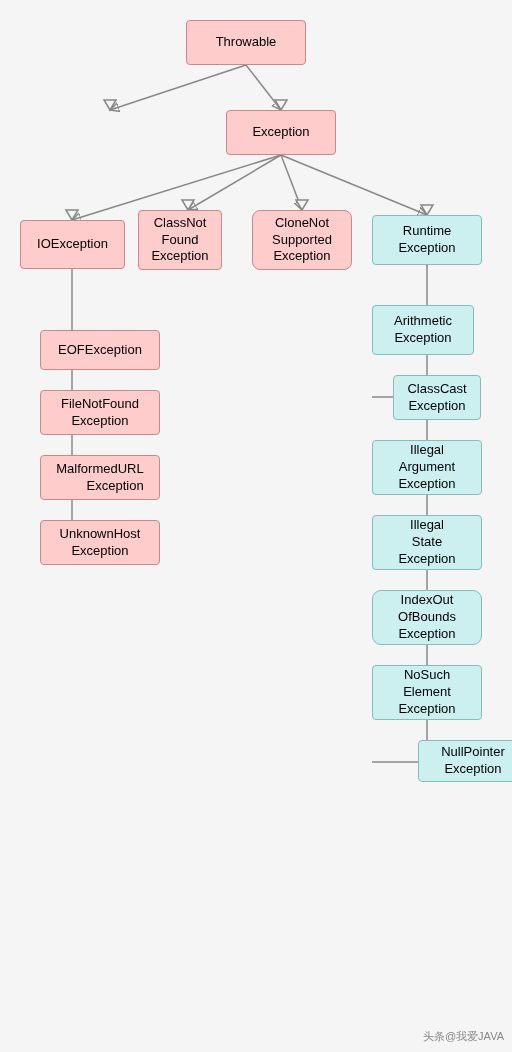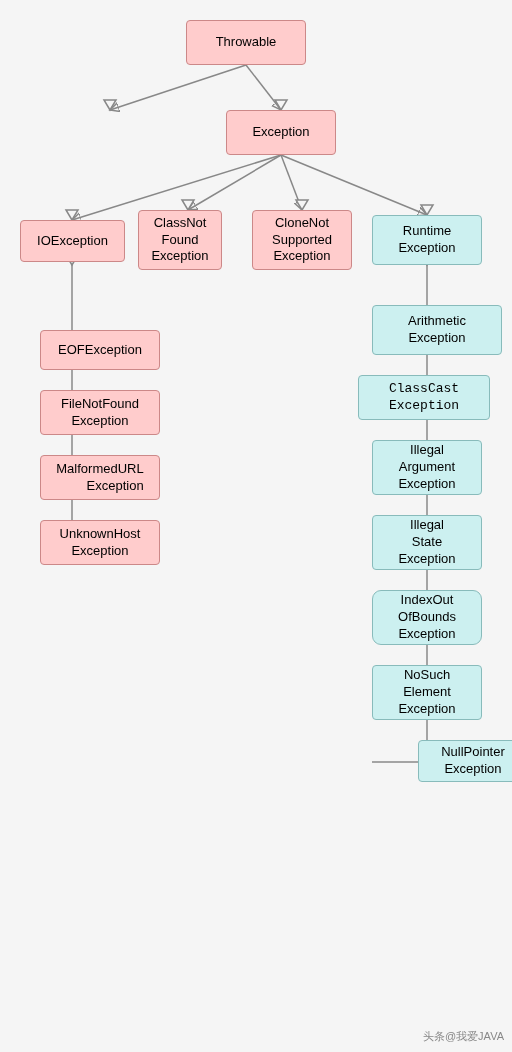--- a/index.html
+++ b/index.html
@@ -113,29 +113,29 @@
 
   <div class="node node-pink" style="left:186px;top:20px;width:120px;height:45px;">
     <span>Throwable</span>
   </div>
 
 
   <div class="node node-pink" style="left:226px;top:110px;width:110px;height:45px;">
     <span>Exception</span>
   </div>
 
-  <div class="node node-pink" style="left:20px;top:220px;width:105px;height:42px;">
+  <div class="node node-pink" style="left:20px;top:220px;width:105px;height:49px;">
     <span>IOException</span>
   </div>
 
   <div class="node node-pink" style="left:138px;top:210px;width:84px;height:60px;">
     <span>ClassNot<br>Found<br>Exception</span>
   </div>
 
-  <div class="node node-pink" style="left:252px;top:210px;width:100px;height:60px;">
+  <div class="node node-pink" style="left:252px;top:210px;width:100px;height:60px;border-radius:8px;">
     <span>CloneNot<br>Supported<br>Exception</span>
   </div>
 
   <div class="node node-cyan" style="left:372px;top:215px;width:110px;height:50px;">
     <span>Runtime<br>Exception</span>
   </div>
 
   <div class="node node-pink" style="left:40px;top:330px;width:120px;height:40px;">
     <span>EOFException</span>
   </div>
@@ -145,25 +145,25 @@
   </div>
 
   <div class="node node-pink" style="left:40px;top:455px;width:120px;height:45px;text-align:right;">
     <span>MalformedURL<br>Exception</span>
   </div>
 
   <div class="node node-pink" style="left:40px;top:520px;width:120px;height:45px;">
     <span>UnknownHost<br>Exception</span>
   </div>
 
-  <div class="node node-cyan" style="left:372px;top:305px;width:130px;height:50px;">
+  <div class="node node-cyan" style="left:372px;top:305px;width:102px;height:50px;">
     <span>Arithmetic<br>Exception</span>
   </div>
 
-  <div class="node node-cyan" style="left:358px;top:375px;width:132px;height:45px;font-family:Liberation Mono, monospace;">
+  <div class="node node-cyan" style="left:393px;top:375px;width:88px;height:45px;">
     <span>ClassCast<br>Exception</span>
   </div>
 
   <div class="node node-cyan" style="left:372px;top:440px;width:110px;height:55px;">
     <span>Illegal<br>Argument<br>Exception</span>
   </div>
 
   <div class="node node-cyan" style="left:372px;top:515px;width:110px;height:55px;">
     <span>Illegal<br>State<br>Exception</span>
   </div>

